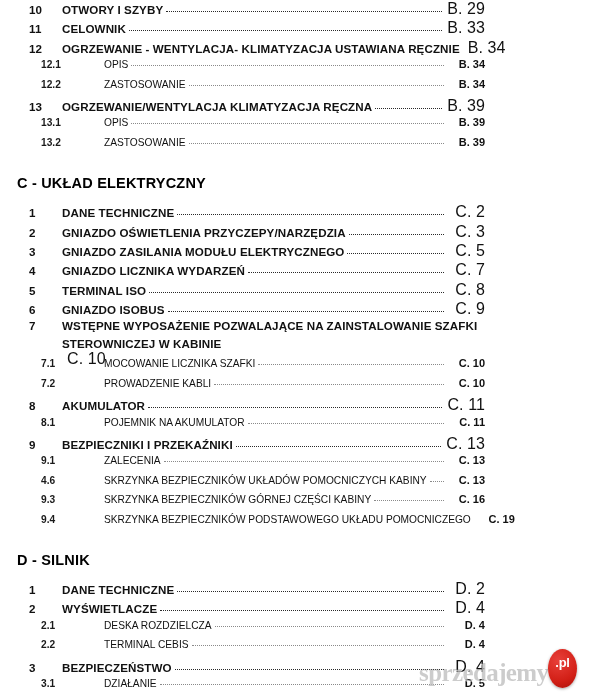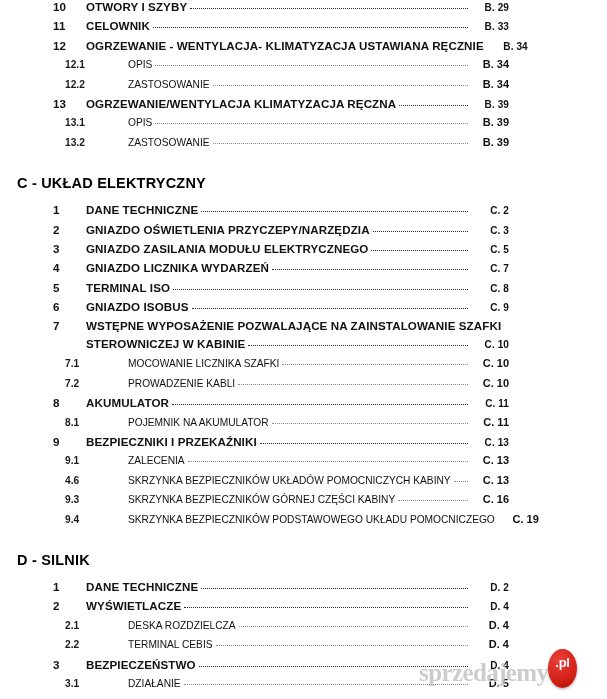--- a/index.html
+++ b/index.html
@@ -21,21 +21,20 @@
     height: 699px;
   }
 
   
   .row {
     display: flex;
     align-items: baseline;
     width: 511px;
     box-sizing: border-box;
     white-space: nowrap;
-    margin-left: 24px;
   }
 
   
   .row.lvl1 {
     height: 19.4px;
     padding-left: 29px;
     padding-right: 26px;
     font-weight: bold;
     font-size: 11.6px;
     letter-spacing: 0.1px;
@@ -61,22 +60,22 @@
   .row.lvl1 .leader::after {
     content: "";
     position: absolute;
     left: 0;
     right: 0;
     bottom: 2px;
     border-bottom: 1.6px dotted #2a2a2a;
   }
   .row.lvl1 .page {
     flex: 0 0 auto;
-    font-weight: bold;
-    font-size: 10px;
+    font-weight: normal;
+    font-size: 16px;
     padding-left: 5px;
     text-align: right;
     min-width: 36px;
   }
 
   
   .row.lvl1.two-line {
     height: auto;
     display: block;
     padding-left: 29px;
@@ -85,20 +84,21 @@
   .row.lvl1.two-line .line-a {
     display: flex;
     align-items: baseline;
     height: 18px;
   }
   .row.lvl1.two-line .line-b {
     display: flex;
     align-items: baseline;
     height: 20px;
     padding-left: 33px;
+    flex-direction: column;
   }
 
   
   .row.lvl2 {
     height: 19.4px;
     padding-left: 41px;
     padding-right: 26px;
     font-weight: normal;
     font-size: 10.2px;
   }

